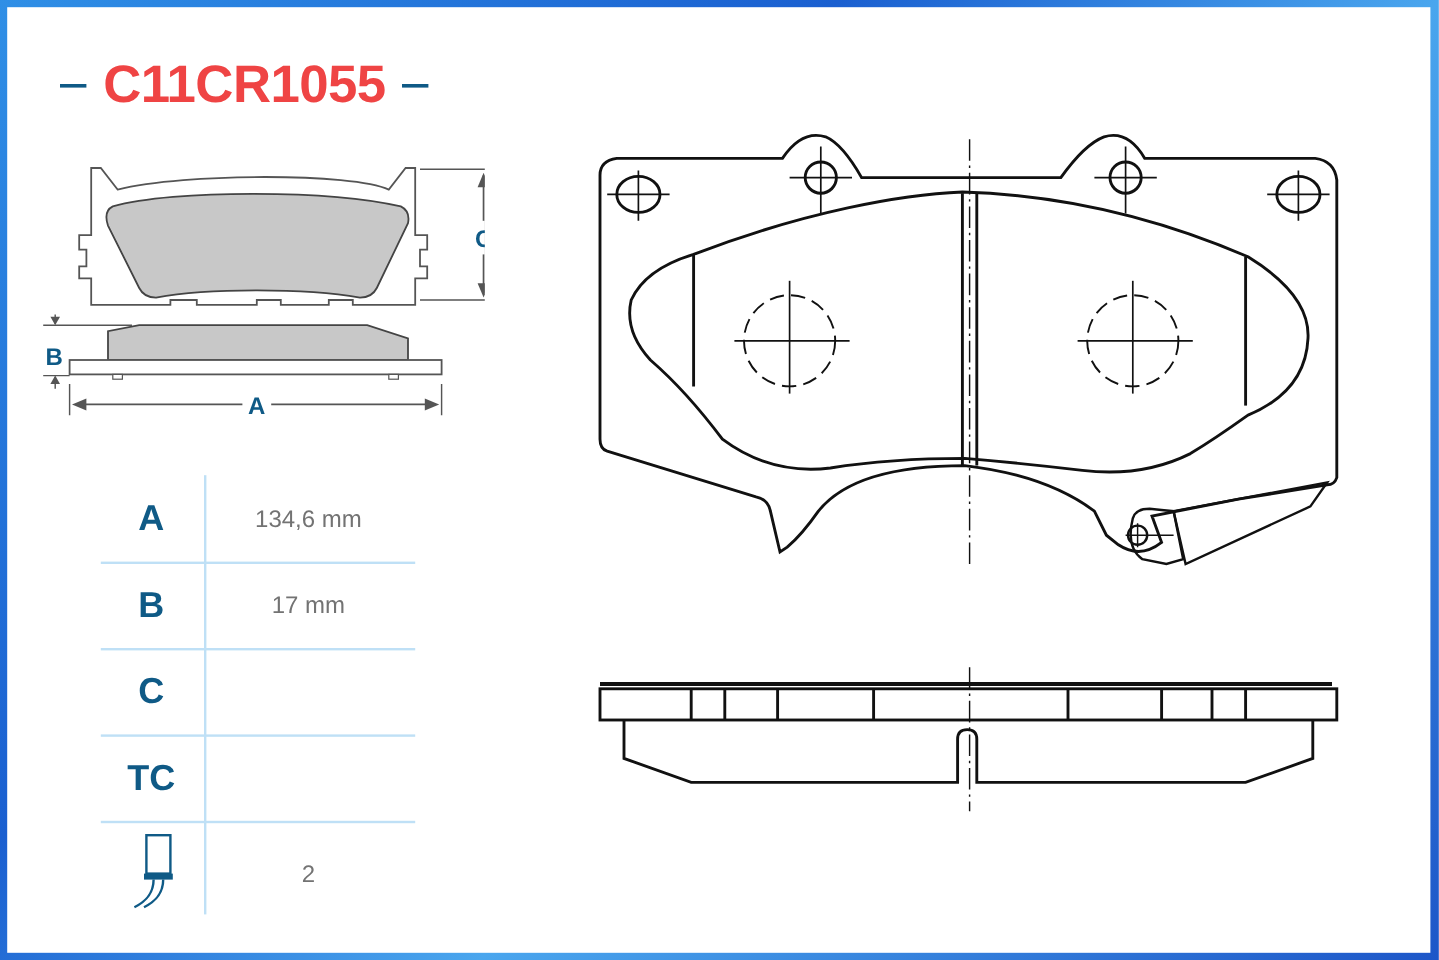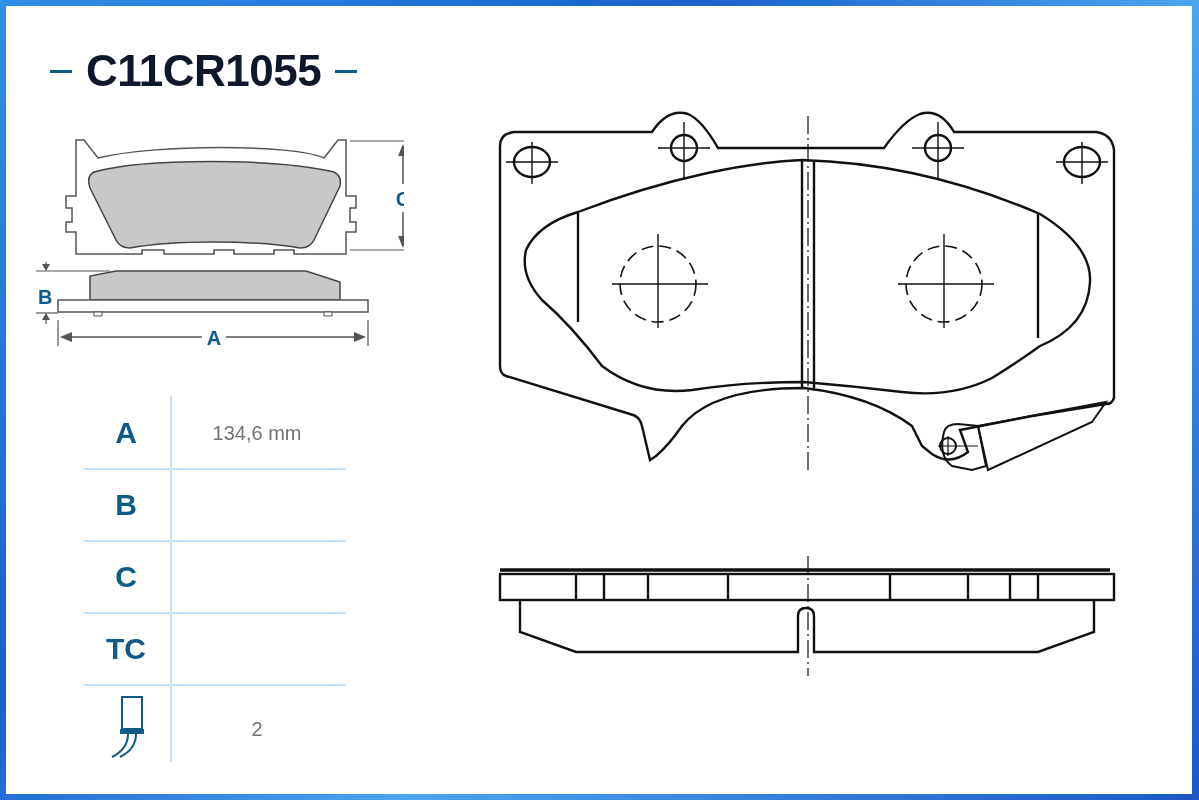--- a/index.html
+++ b/index.html
@@ -8,21 +8,21 @@
     background: linear-gradient(135deg, #2f8fe6 0%, #1a5fd0 35%, #4aa6ee 60%, #1d56c8 100%);
     font-family: "Liberation Sans", sans-serif;
   }
   .frame {
     position: absolute; left: 6px; top: 6px; width: 1186px; height: 788px;
     background: #ffffff;
   }
   .title {
     position: absolute; left: 44px; top: 40px; height: 50px;
     display: flex; align-items: center; gap: 14px;
-    color: #0f172a; font-weight: bold; font-size: 44px; letter-spacing: -0.5px;
+    color: #ef4444; font-weight: bold; font-size: 44px; letter-spacing: -0.5px;
   }
   .title .dash { display: inline-block; width: 22px; height: 3px; background: #0f5a86; }
   .pad-small { position: absolute; left: 28px; top: 126px; }
   .specs {
     position: absolute; left: 78px; top: 392px; width: 262px;
   }
   .spec-row {
     position: relative; height: 70px; border-bottom: 2px solid #bfe0f6;
     display: flex; align-items: center;
   }
@@ -94,20 +94,21 @@
   </div>
 
   <div class="vline"></div>
   <div class="specs">
     <div class="spec-row">
       <div class="spec-key">A</div>
       <div class="spec-val">134,6 mm</div>
     </div>
     <div class="spec-row">
       <div class="spec-key">B</div>
+      <div class="spec-val">17 mm</div>
     </div>
     <div class="spec-row">
       <div class="spec-key">C</div>
     </div>
     <div class="spec-row">
       <div class="spec-key">TC</div>
       <div class="spec-val"></div>
     </div>
     <div class="spec-row">
       <div class="spec-key">

